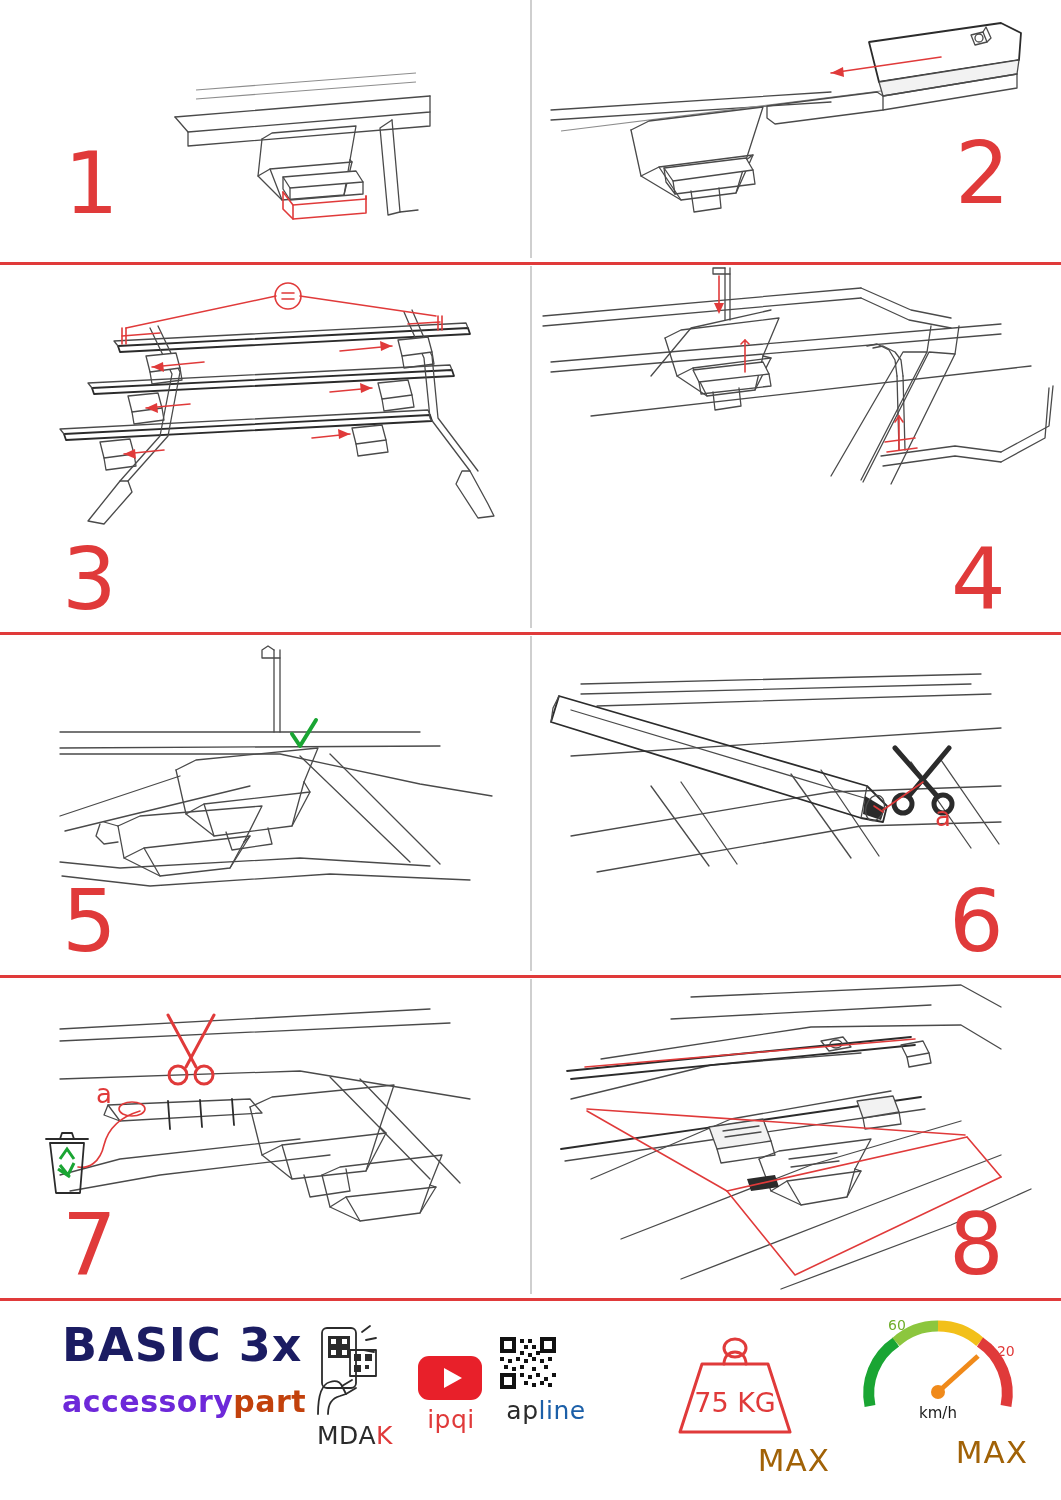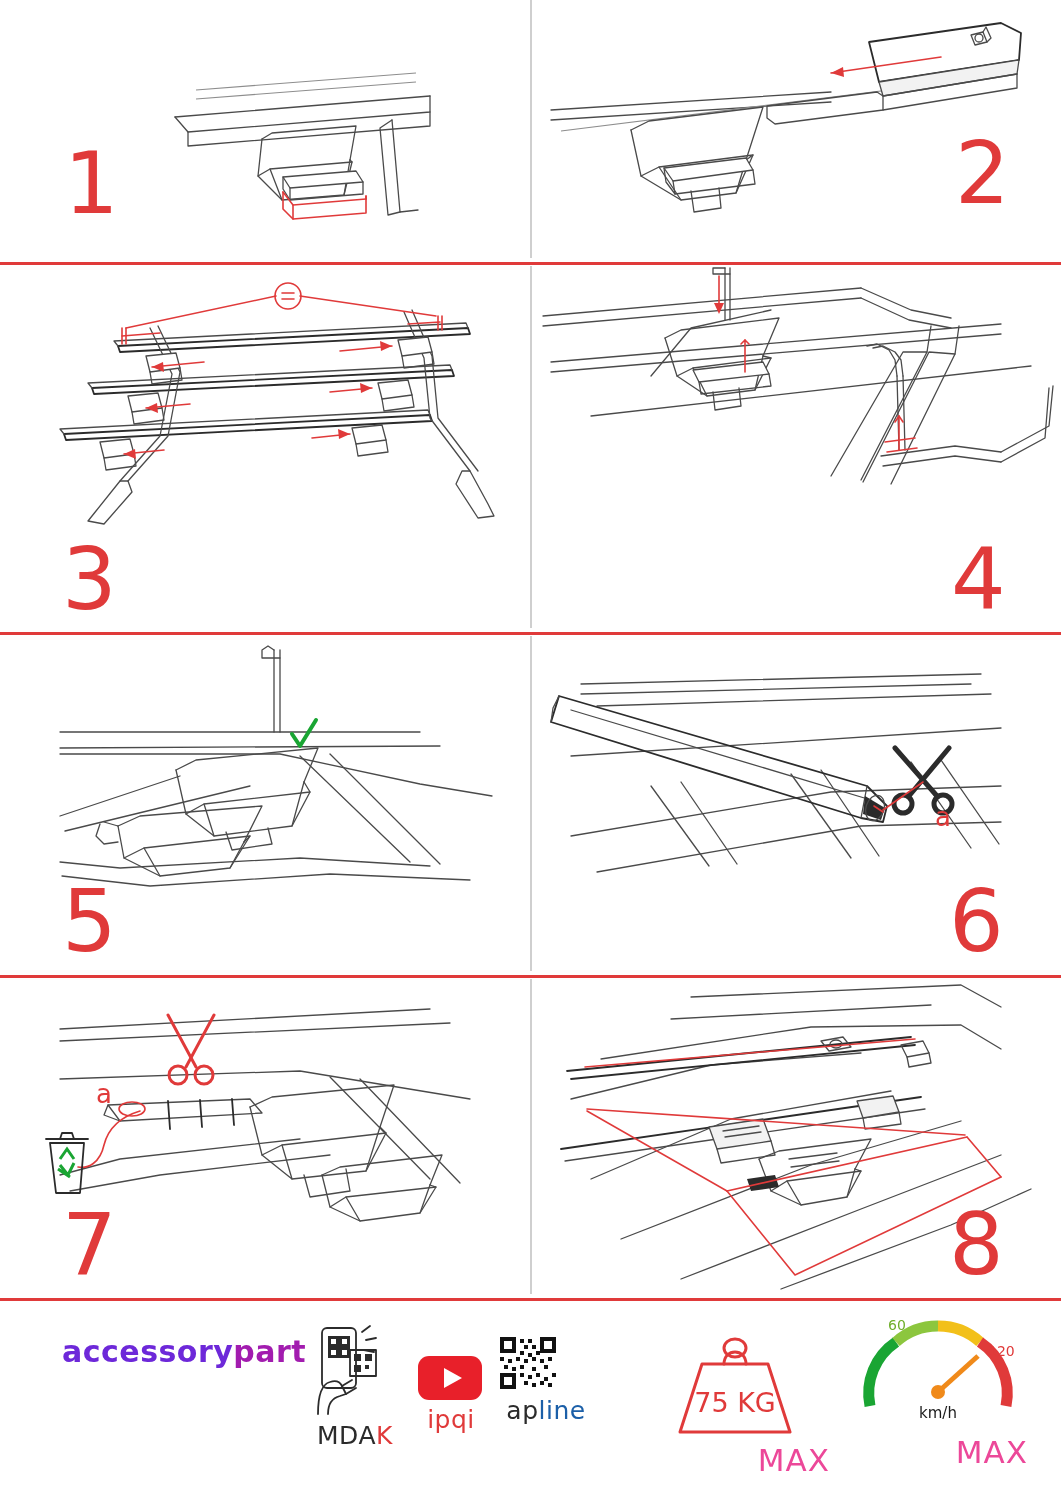--- a/index.html
+++ b/index.html
@@ -23,33 +23,33 @@
   .fillk{fill:#2b2b2b;}
   .grn{fill:none;stroke:#1aa533;stroke-width:4;stroke-linecap:round;stroke-linejoin:round;}
 
   
   .footer{position:absolute;left:0;top:1300px;width:1061px;height:200px;}
   .brandblock{position:absolute;left:62px;top:20px;}
   .brand-basic{font-family:"DejaVu Sans",sans-serif;font-weight:700;font-size:46px;letter-spacing:1px;color:#1b1c62;line-height:50px;}
   .brand-basic .x{color:#1b1c62;}
   .brand-acc{font-family:"DejaVu Sans",sans-serif;font-weight:700;font-size:30px;letter-spacing:0.5px;line-height:36px;margin-top:14px;}
   .brand-acc .a{color:#6d28d9;}
-  .brand-acc .p{color:#a21caf;text-align:center;}
+  .brand-acc .p{color:#c2410c;text-align:center;}
 
   .logos{position:absolute;left:300px;top:24px;width:300px;height:140px;}
   .logo-item{position:absolute;text-align:center;}
   .logo-cap{font-family:"DejaVu Sans",sans-serif;font-size:25px;line-height:28px;margin-top:6px;letter-spacing:0.5px;}
   .mdak{color:#2b2b2b;font-weight:400;}
   .mdak .k{color:#e03a3a;}
   .ipqi{color:#e03a3a;font-weight:400;}
   .apline{color:#2b2b2b;font-weight:400;}
   .apline .line{color:#1b5fa8;}
 
   .maxblock{position:absolute;text-align:right;}
-  .maxlabel{font-family:"DejaVu Sans",sans-serif;font-size:31px;letter-spacing:1px;color:#ec4899;margin-top:2px;}
+  .maxlabel{font-family:"DejaVu Sans",sans-serif;font-size:31px;letter-spacing:1px;color:#a16207;margin-top:2px;}
 </style>
 </head>
 <body>
 
 <div class="sheet">
 
   <div class="hr" style="top:262px;"></div>
   <div class="hr" style="top:632px;"></div>
   <div class="hr" style="top:975px;"></div>
   <div class="hr" style="top:1298px;"></div>
@@ -381,20 +381,21 @@
       <path class="rd" d="M196 212 L436 158"></path>
       <path class="rd" d="M196 212 L264 296 L470 198"></path>
       <path class="rd" d="M436 158 L470 198"></path>
     </svg>
     <div class="stepnum" style="left:418px;top:222px;">8</div>
   </div>
 
   <div class="footer">
 
     <div class="brandblock">
+      <div class="brand-basic"><span>BASIC 3</span><span class="x">x</span></div>
       <div class="brand-acc"><span class="a">accessory</span><span class="p">part</span></div>
     </div>
 
     <div class="logos">
 
       <div class="logo-item" style="left:0px;top:0px;width:110px;">
         <svg width="110" height="92" viewBox="0 0 110 92">
           <rect class="ln2" x="22" y="4" width="34" height="60" rx="5" fill="#fff"></rect>
           <rect x="28" y="12" width="22" height="22" fill="#2b2b2b"></rect>
           <rect x="31" y="15" width="5" height="5" fill="#fff"></rect>

